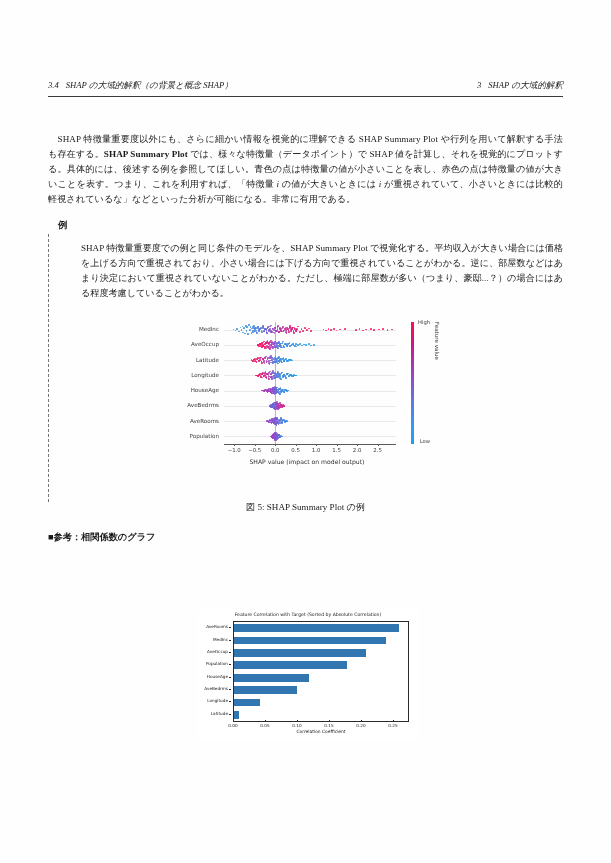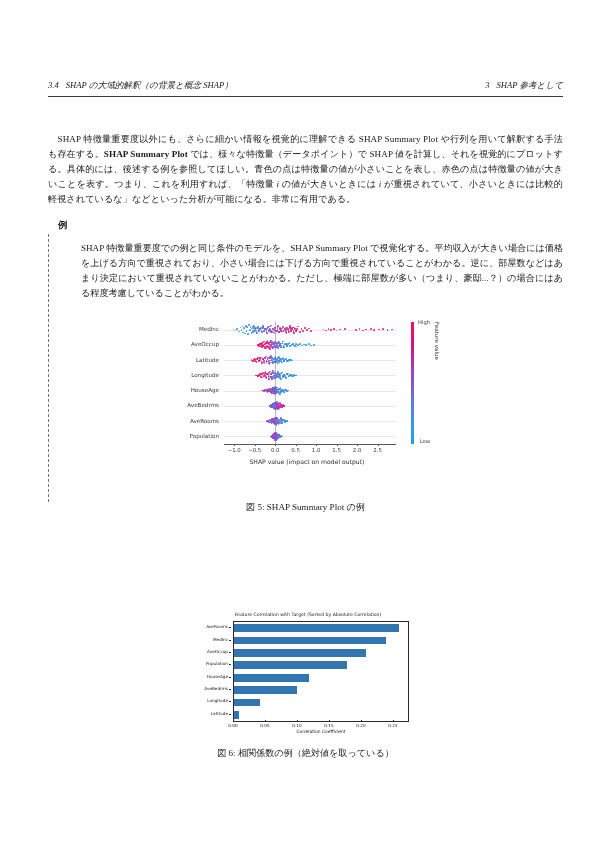--- a/index.html
+++ b/index.html
@@ -326,21 +326,21 @@
     font-size: 9.3px;
   }
 </style>
 </head>
 <body>
 
 <div class="page">
 
   <div class="runhead">
     <span class="rh-left"><span class="rh-num">3.4</span><span>SHAP の大域的解釈（の背景と概念 SHAP）</span></span>
-    <span class="rh-right"><span class="rh-num">3</span><span>SHAP 参考として</span></span>
+    <span class="rh-right"><span class="rh-num">3</span><span>SHAP の大域的解釈</span></span>
   </div>
   <div class="runrule"></div>
 
   <div class="body-block" id="para-intro">
     <span class="indent">SHAP 特徴量重要度以外にも、さらに細かい情報を視覚的に理解できる SHAP Summary Plot や行列を用いて解釈する手法も存在する。<b class="bold">SHAP Summary Plot</b> では、様々な特徴量（データポイント）で SHAP 値を計算し、それを視覚的にプロットする。具体的には、後述する例を参照してほしい。青色の点は特徴量の値が小さいことを表し、赤色の点は特徴量の値が大きいことを表す。つまり、これを利用すれば、「特徴量 <i class="mathit">i</i> の値が大きいときには <i class="mathit">i</i> が重視されていて、小さいときには比較的軽視されているな」などといった分析が可能になる。非常に有用である。</span>
   </div>
 
   <div class="example-wrap">
     <div class="example-label">例</div>
     <div class="example-body">
@@ -1173,20 +1173,21 @@
       <div class="shap-xtitle">SHAP value (impact on model output)</div>
       <div class="shap-cbar"></div>
       <div class="shap-cbar-hi">High</div>
       <div class="shap-cbar-lo">Low</div>
       <div class="shap-cbar-title">Feature value</div>
     </div>
   </div>
 
   <div class="figcap" id="fig5-caption">図 5: SHAP Summary Plot の例</div>
 
+  <div id="ref-heading">■参考：相関係数のグラフ</div>
 
   <div class="corr-figure">
     <div class="corr-title">Feature Correlation with Target (Sorted by Absolute Correlation)</div>
     <div class="corr-ylabels" id="corr-ylabels">
         <div class="cyl" style="top: 2.1875px;">AveRooms</div>
         <div class="corr-ytick" style="top: 6.1875px;"></div>
         <div class="cyl" style="top: 14.5625px;">MedInc</div>
         <div class="corr-ytick" style="top: 18.5625px;"></div>
         <div class="cyl" style="top: 26.9375px;">AveOccup</div>
         <div class="corr-ytick" style="top: 30.9375px;"></div>
@@ -1221,16 +1222,15 @@
         <div class="cxm" style="left: 95.9559px;"></div>
         <div class="cxt" style="left: 95.9559px;">0.15</div>
         <div class="cxm" style="left: 127.941px;"></div>
         <div class="cxt" style="left: 127.941px;">0.20</div>
         <div class="cxm" style="left: 159.926px;"></div>
         <div class="cxt" style="left: 159.926px;">0.25</div>
       </div>
     <div class="corr-xtitle">Correlation Coefficient</div>
   </div>
 
-  <div class="figcap" id="fig6-caption">図 6: 相関係数の例（絶対値を取っている）</div>
 
 
 </div>
 
 </body></html>

